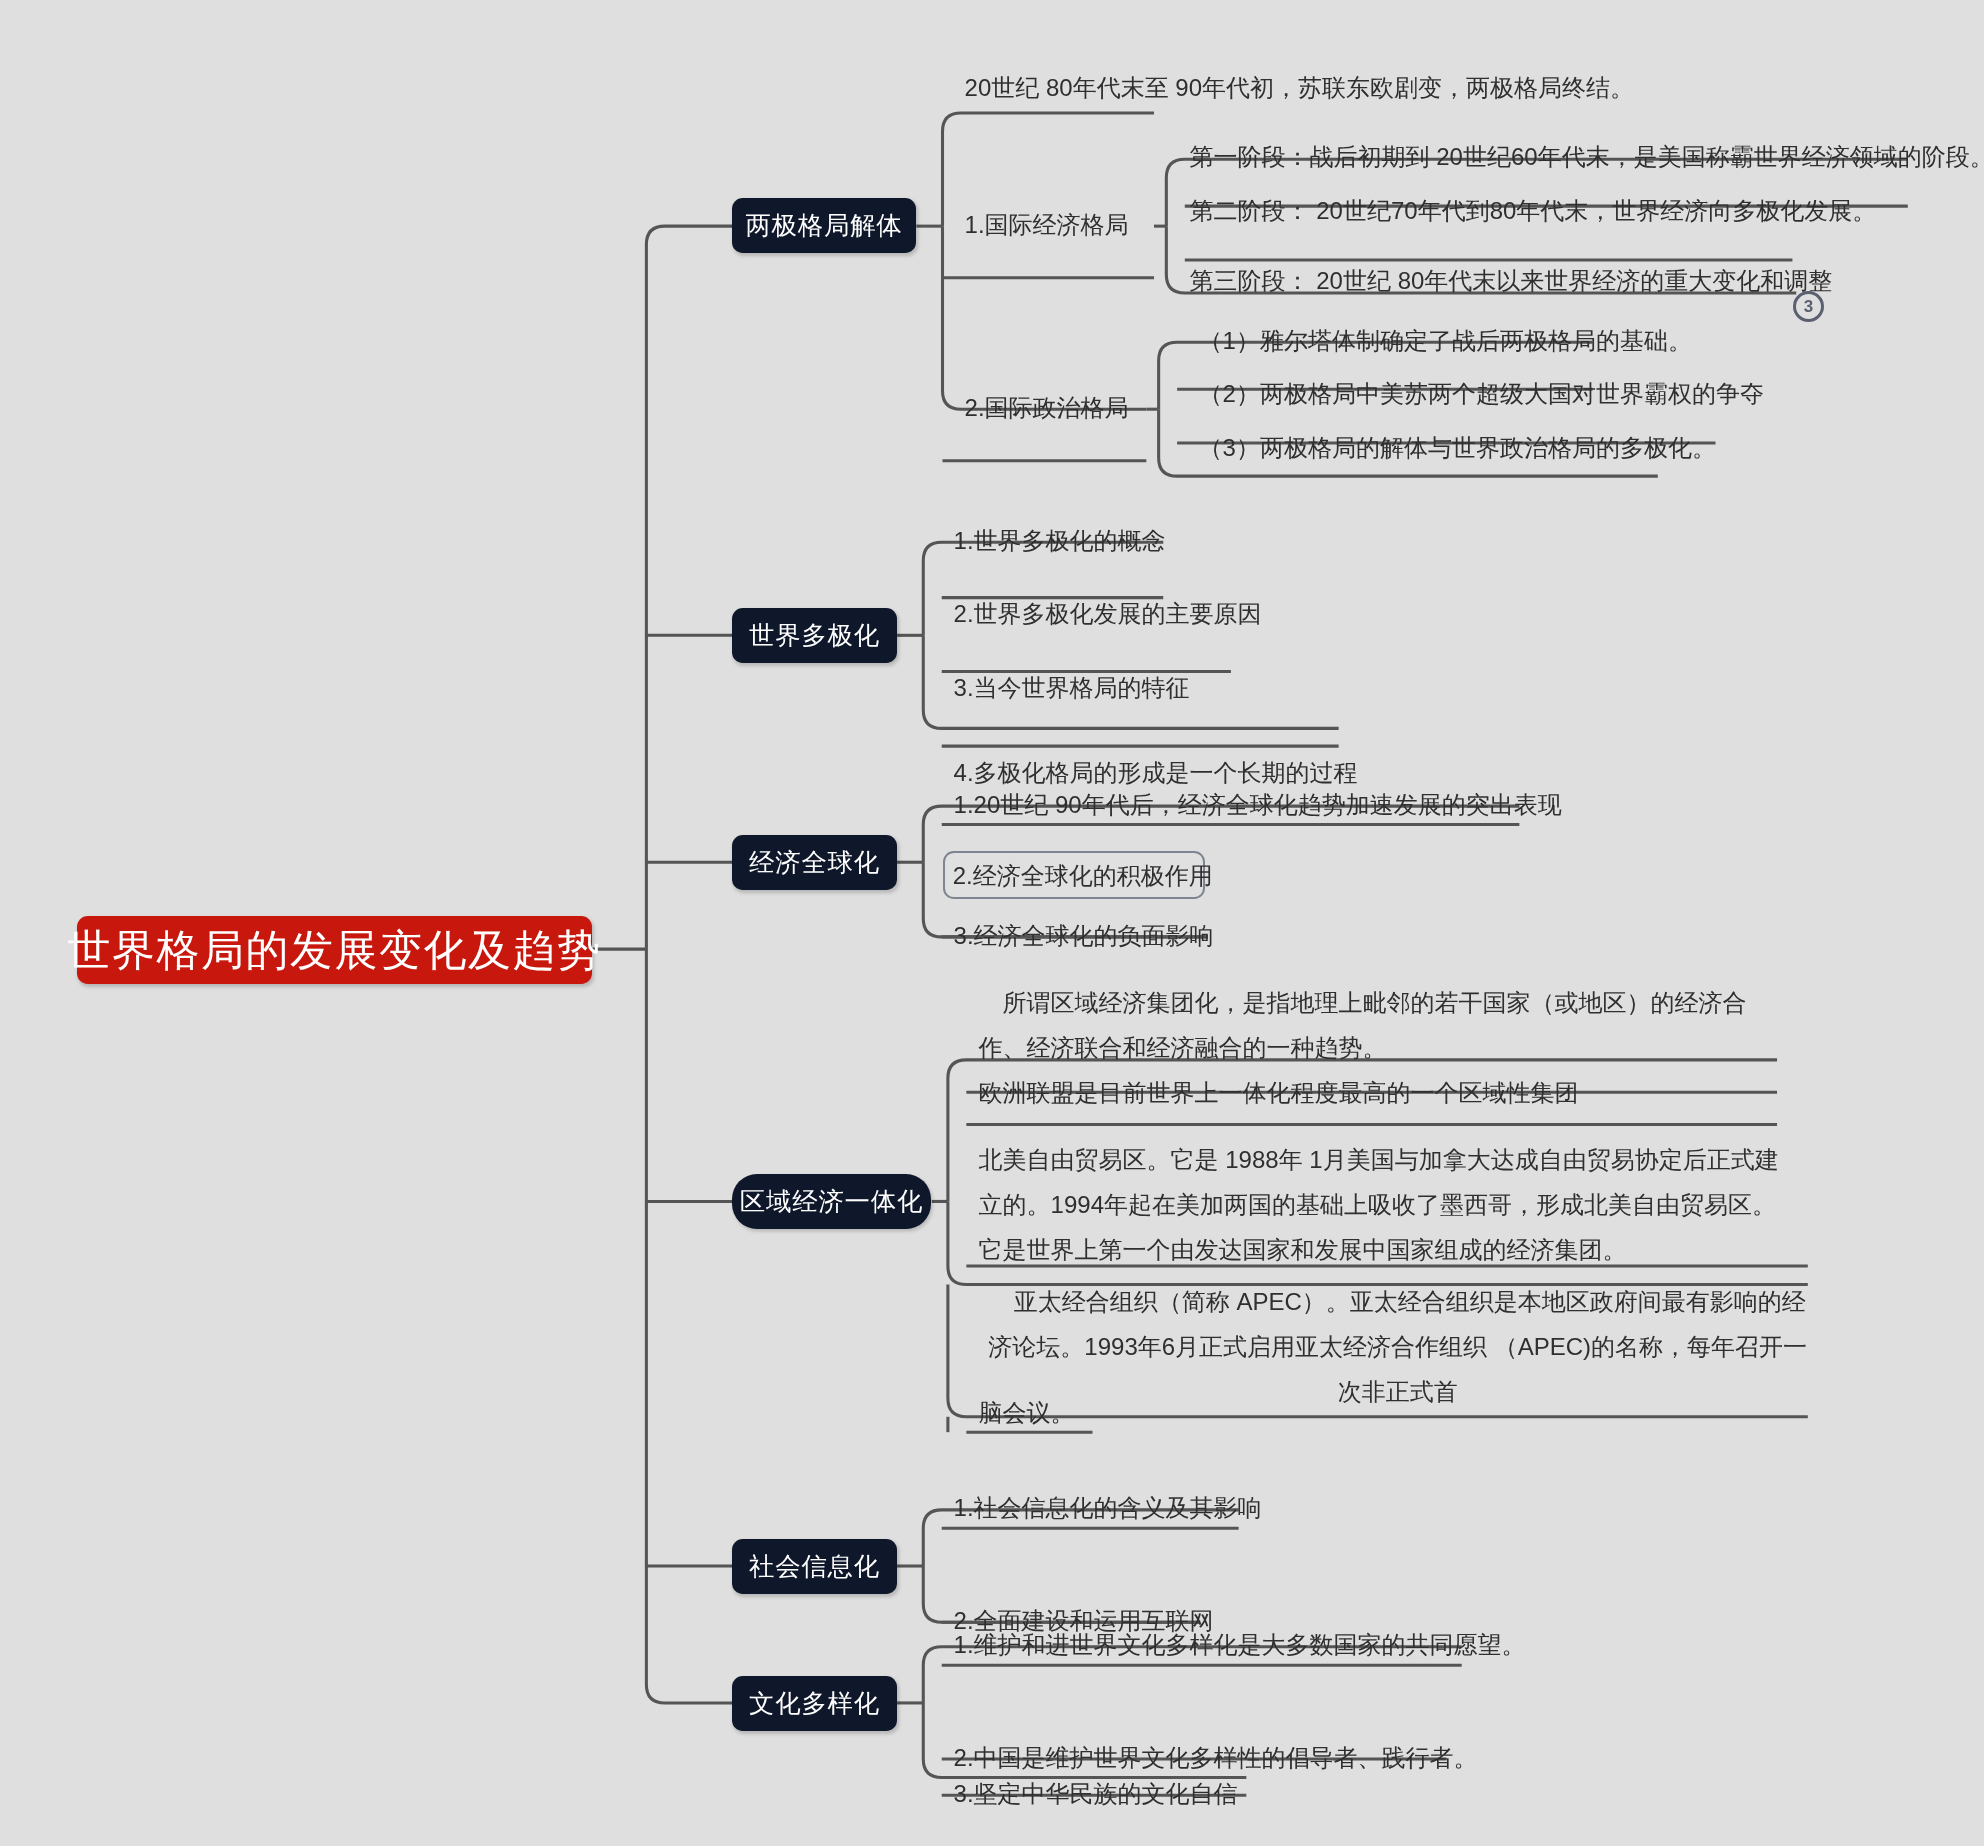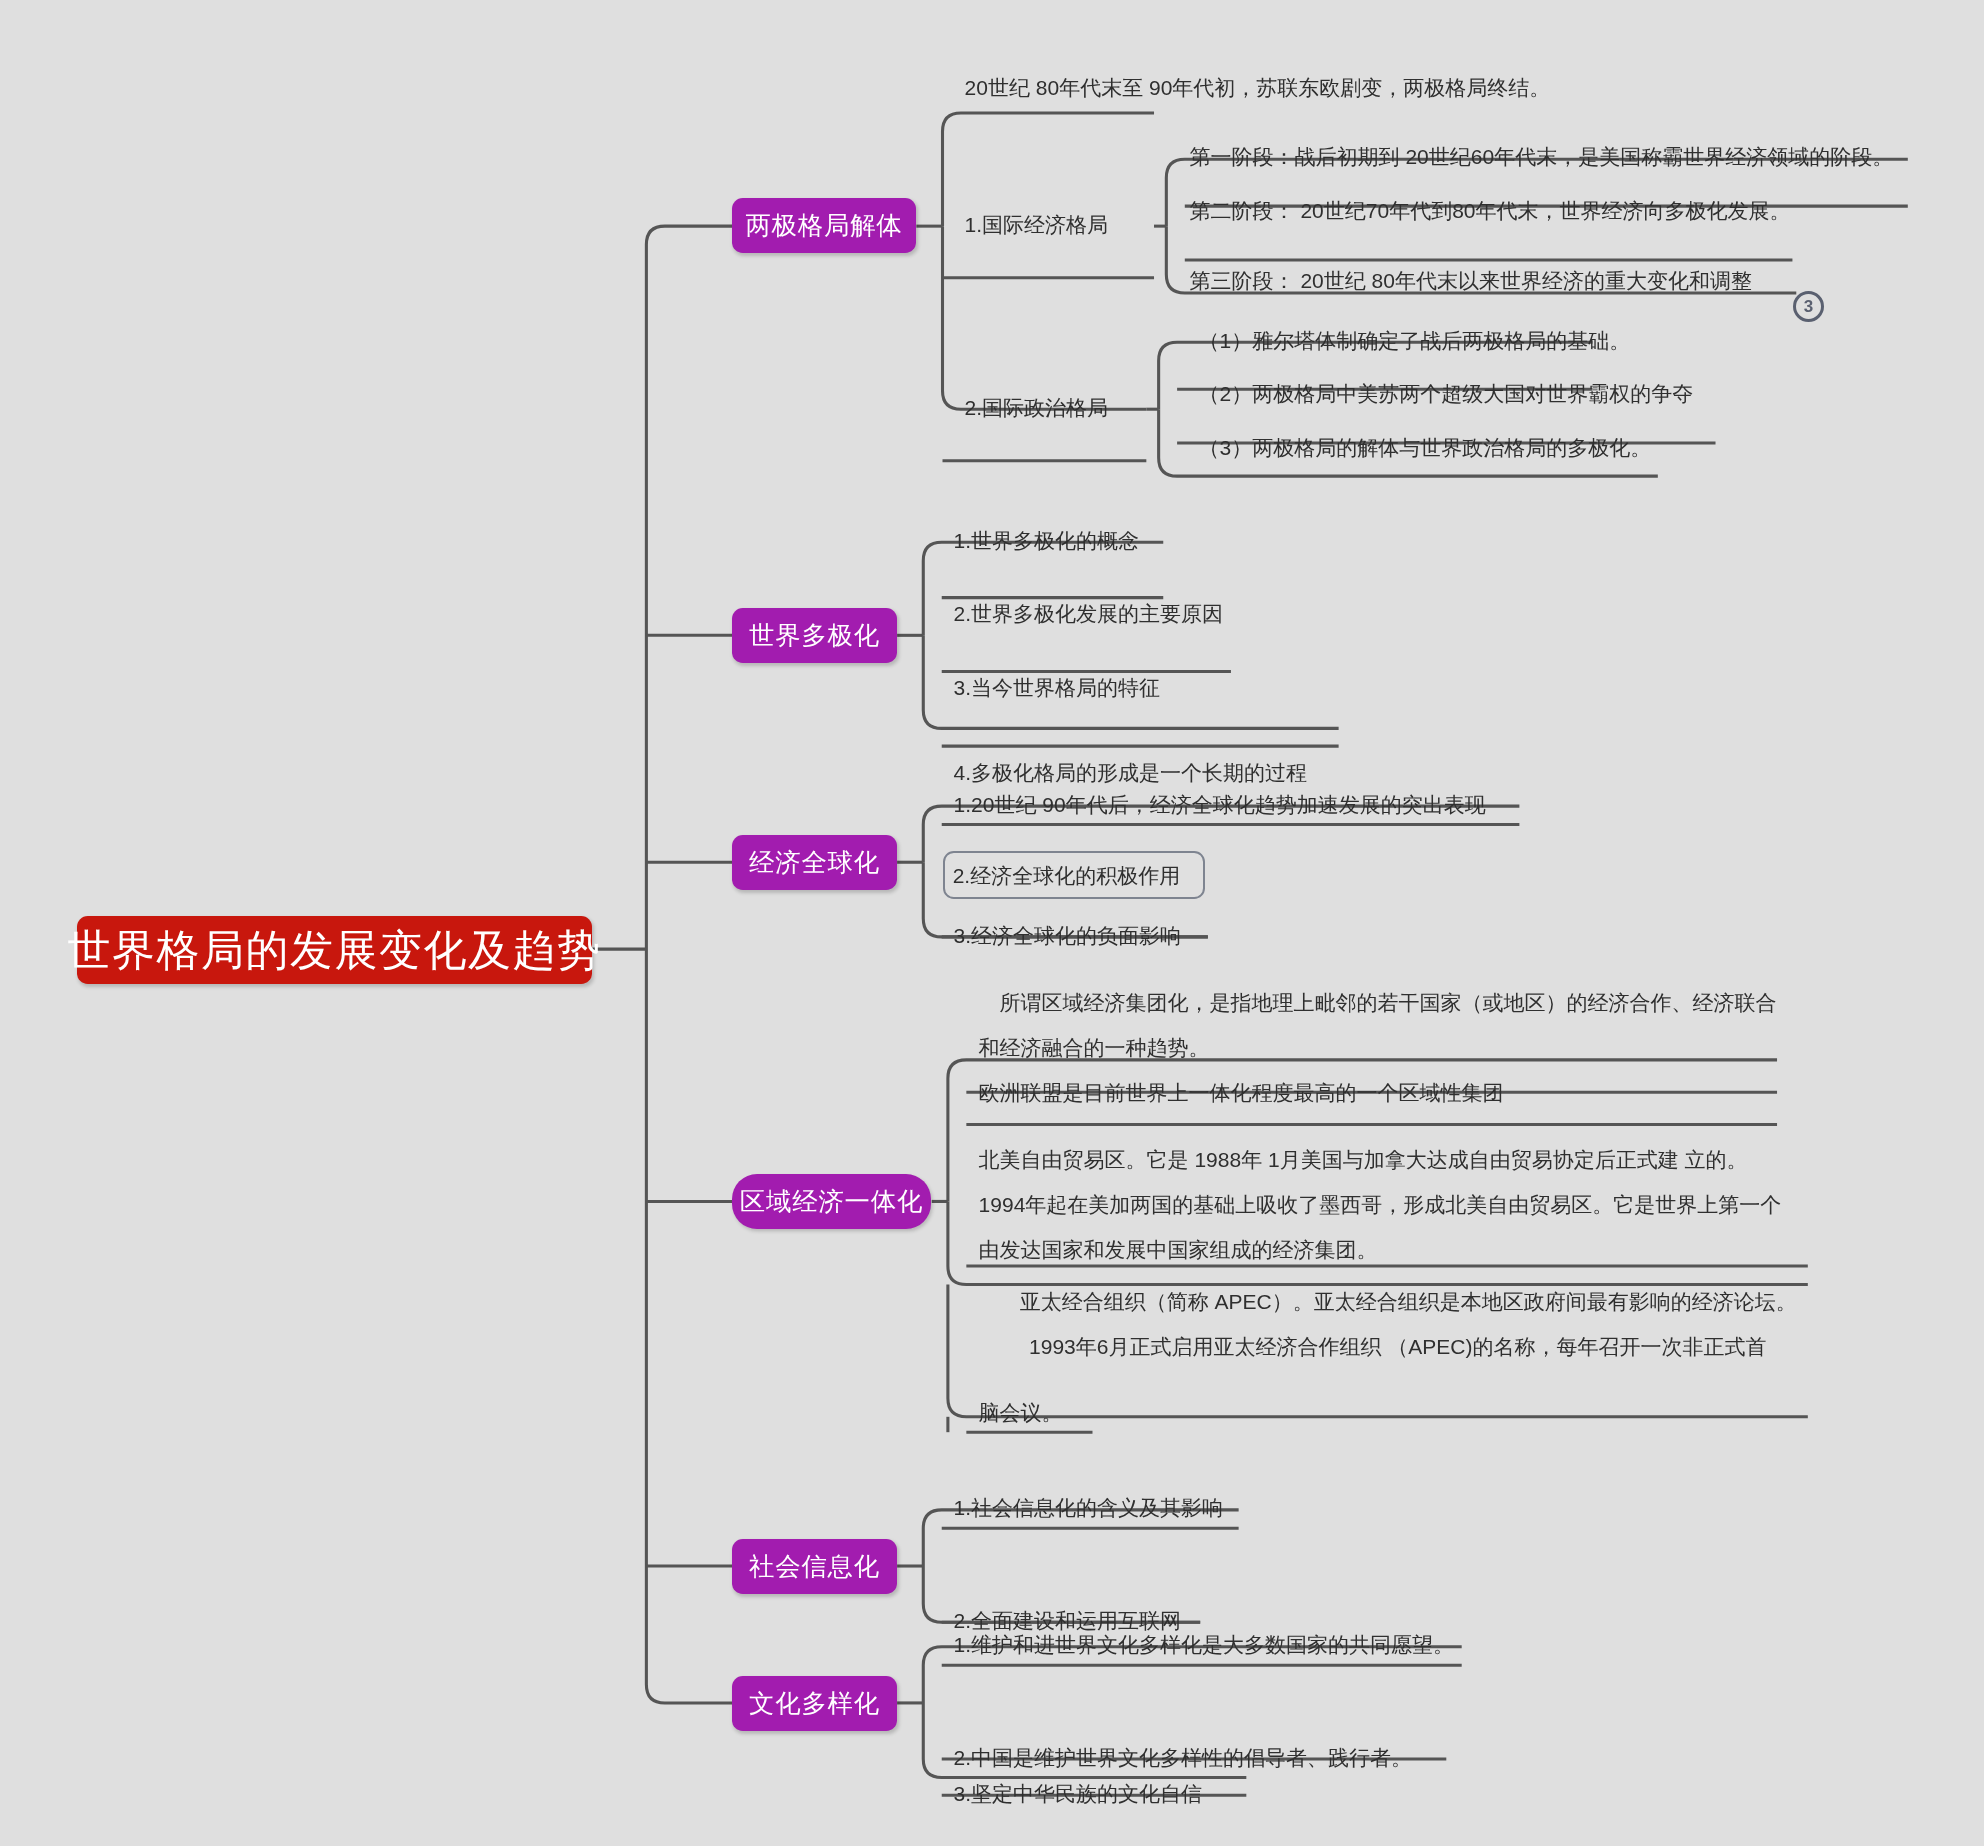--- a/index.html
+++ b/index.html
@@ -23,33 +23,33 @@
     color:#ffffff;
     border-radius:10.8px;
     font-size:43px;
     line-height:1;
     display:flex;align-items:center;justify-content:center;
     letter-spacing:1.5px;
     box-shadow:1.5px 2.3px 3.8px rgba(0,0,0,.18);
   }
   
   .pill{
-    background:#a21caf;
+    background:#0f172a;
     color:#ffffff;
     border-radius:10.8px;
     font-size:25.4px;
     line-height:1;
     display:flex;align-items:center;justify-content:center;
     letter-spacing:0.8px;
     box-shadow:1.5px 2.3px 3.8px rgba(0,0,0,.18);
   }
   
   .leaf{
     color:#2f2f2f;
-    font-size:21px;
+    font-size:24px;
     line-height:31px;
     display:flex;
     align-items:flex-end;
     padding:0 3.1px 1.5px 4.6px;
   }
   .leaf.multi{
     align-items:flex-start;
     white-space:normal;
     line-height:45px;
     padding-top:0;

